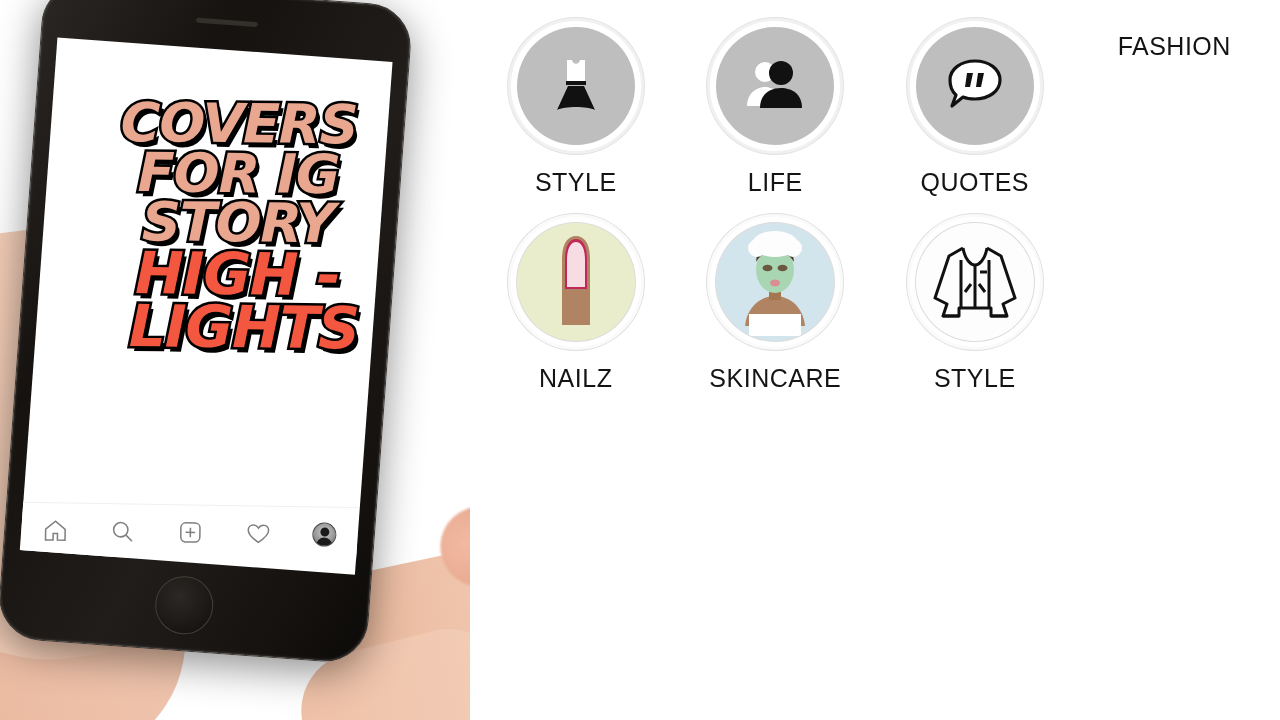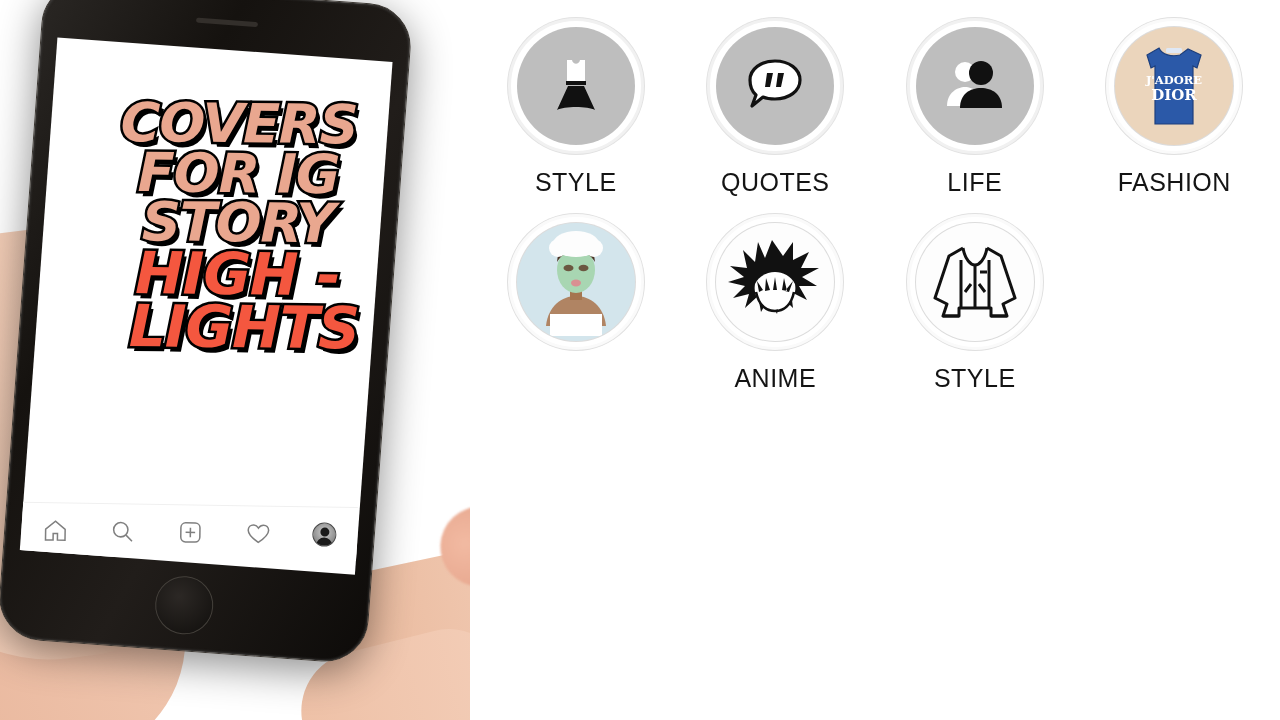--- a/index.html
+++ b/index.html
@@ -233,95 +233,83 @@
           <path d="M18 30 L34 30 L45 54 C38 50 14 50 7 54 Z" fill="#111"></path>
         </svg>
       </div>
     </div>
     <div class="label">STYLE</div>
   </div>
 
   <div class="cell">
     <div class="ring">
       <div class="disc" style="background:#BEBEBE">
-        <svg class="ico" width="62" height="60" viewBox="0 0 62 60">
-          <path d="M31 5 C45 5 56 13 56 24 C56 35 45 43 31 43 C26 43 22 42.3 19 41 L8 50 L12 39 C8 35.5 6 30.2 6 24 C6 13 17 5 31 5 Z" fill="#fff" stroke="#111" stroke-width="3.2" stroke-linejoin="round"></path>
-          <path d="M23 17 L29 17 L26 31 L21 31 Z M34 17 L40 17 L37 31 L32 31 Z" fill="#111"></path>
-        </svg>
-      </div>
-    </div>
-    <div class="label">QUOTES</div>
-  </div>
-
-  <div class="cell">
-    <div class="ring">
-      <div class="disc" style="background:#BEBEBE">
         <svg class="ico" width="62" height="56" viewBox="0 0 62 56">
           <circle cx="21" cy="14" r="10" fill="#fff"></circle>
           <path d="M3 48 C3 35 13 29 21 29 C29 29 39 35 39 48 Z" fill="#fff"></path>
           <circle cx="37" cy="15" r="12" fill="#111"></circle>
           <path d="M16 50 C16 36 26 30 37 30 C48 30 58 36 58 50 Z" fill="#111"></path>
         </svg>
       </div>
     </div>
     <div class="label">LIFE</div>
   </div>
 
+  <div class="cell">
+    <div class="ring">
+      <div class="disc" style="background:#BEBEBE">
+        <svg class="ico" width="62" height="60" viewBox="0 0 62 60">
+          <path d="M31 5 C45 5 56 13 56 24 C56 35 45 43 31 43 C26 43 22 42.3 19 41 L8 50 L12 39 C8 35.5 6 30.2 6 24 C6 13 17 5 31 5 Z" fill="#fff" stroke="#111" stroke-width="3.2" stroke-linejoin="round"></path>
+          <path d="M23 17 L29 17 L26 31 L21 31 Z M34 17 L40 17 L37 31 L32 31 Z" fill="#111"></path>
+        </svg>
+      </div>
+    </div>
+    <div class="label">QUOTES</div>
+  </div>
+
+
+  <div class="cell">
+    <div class="label">FASHION</div>
+  </div>
+
 
   <div class="cell">
     <div class="ring light">
-      <div class="disc outlined" style="background:#EBD5BC">
-        <svg class="ico" width="86" height="96" viewBox="0 0 86 96">
-          <path d="M28 10 C31 17 41 19 49 17 L57 11 L70 17 L66 30 L62 28 L62 86 L24 86 L24 28 L20 30 L16 17 Z" fill="#2B59A8" stroke="#1d3f7c" stroke-width="1.2"></path>
-          <rect x="35" y="10" width="16" height="5" rx="1.5" fill="#dfe8f5"></rect>
-          <text x="43" y="46" text-anchor="middle" font-family="DejaVu Serif, serif" font-size="11.5" font-weight="bold" fill="#ffffff">J'ADORE</text>
-          <text x="43" y="62" text-anchor="middle" font-family="DejaVu Serif, serif" font-size="15" font-weight="bold" fill="#ffffff">DIOR</text>
-        </svg>
-      </div>
-    </div>
-    <div class="label">FASHION</div>
-  </div>
-
-
+      <div class="disc outlined" style="background:#E9EDCB">
+        <svg class="ico" width="44" height="98" viewBox="0 0 44 98">
+          <path d="M8 26 C8 10 14 3 22 3 C30 3 36 10 36 26 L36 92 L8 92 Z" fill="#B08463"></path>
+          <path d="M11 26 C11 12 16 6 22 6 C28 6 33 12 33 26 L33 56 L11 56 Z" fill="#C0285A"></path>
+          <path d="M13 27 C13 15 17 9 22 9 C27 9 31 15 31 27 L31 54 L13 54 Z" fill="#F7DCE4"></path>
+        </svg>
+      </div>
+    </div>
+    <div class="label">NAILZ</div>
+  </div>
 
   <div class="cell">
     <div class="ring light">
       <div class="disc outlined" style="background:#D3E5EC">
         <svg class="ico" width="104" height="112" viewBox="0 0 104 112">
           <path d="M22 100 C24 80 38 70 52 70 C66 70 80 80 82 100 Z" fill="#B08463"></path>
           <rect x="26" y="88" width="52" height="22" fill="#fff"></rect>
           <path d="M46 58 L58 58 L58 74 L46 74 Z" fill="#A5764F"></path>
           <ellipse cx="52" cy="44" rx="19" ry="23" fill="#A8D6B2"></ellipse>
           <path d="M33 36 C34 22 42 15 52 15 C62 15 70 22 71 36 C66 28 60 25 52 25 C44 25 38 28 33 36 Z" fill="#4b3526"></path>
           <ellipse cx="44.5" cy="42" rx="5" ry="3.2" fill="#6b5740"></ellipse>
           <ellipse cx="59.5" cy="42" rx="5" ry="3.2" fill="#6b5740"></ellipse>
           <ellipse cx="52" cy="57" rx="5" ry="3.4" fill="#d98f92"></ellipse>
           <ellipse cx="52" cy="18" rx="23" ry="13" fill="#fdfdfd"></ellipse>
           <ellipse cx="34" cy="22" rx="9" ry="9" fill="#fdfdfd"></ellipse>
           <ellipse cx="70" cy="22" rx="9" ry="9" fill="#fdfdfd"></ellipse>
         </svg>
       </div>
     </div>
-  </div>
-
-  <div class="cell">
-    <div class="ring light">
-      <div class="disc outlined" style="background:#FDFDFD">
-        <svg class="ico" width="100" height="92" viewBox="0 0 100 92">
-          <path d="M47 4 L40 22 L33 6 L30 26 L18 14 L22 32 L5 30 L19 41 L3 46 L20 50
-                   L8 62 L24 58 L20 72 L33 60 L36 76 L44 62 L52 78 L56 60 L68 72 L66 56
-                   L82 64 L74 50 L92 50 L77 41 L94 32 L76 32 L84 16 L68 24 L68 6 L58 20 Z" fill="#111"></path>
-          <path d="M30 48 C34 40 42 36 50 36 C58 36 66 40 70 48 C72 58 66 72 50 74 C34 72 28 58 30 48 Z" fill="#fff"></path>
-          <path d="M32 45 L38 54 L34 56 Z M41 42 L45 54 L40 55 Z M50 41 L52 54 L48 54 Z M59 42 L57 54 L62 55 Z M68 45 L64 56 L60 55 Z" fill="#111"></path>
-          <path d="M31 56 C34 70 42 75 50 75 C58 75 66 70 69 56" fill="none" stroke="#111" stroke-width="2.6"></path>
-        </svg>
-      </div>
-    </div>
-    <div class="label">ANIME</div>
-  </div>
+    <div class="label">SKINCARE</div>
+  </div>
+
 
 
 
   <div class="cell">
     <div class="ring light">
       <div class="disc outlined" style="background:#FDFDFD">
         <svg class="ico" width="96" height="88" viewBox="0 0 96 88">
           <g fill="none" stroke="#111" stroke-width="3" stroke-linejoin="round">
             <path d="M36 10 L22 18 L8 60 L20 66 L16 78 L32 78 L32 70 L64 70 L64 78 L80 78 L76 66 L88 60 L74 18 L60 10"></path>
             <path d="M36 10 C38 22 44 27 48 27 C52 27 58 22 60 10"></path>

